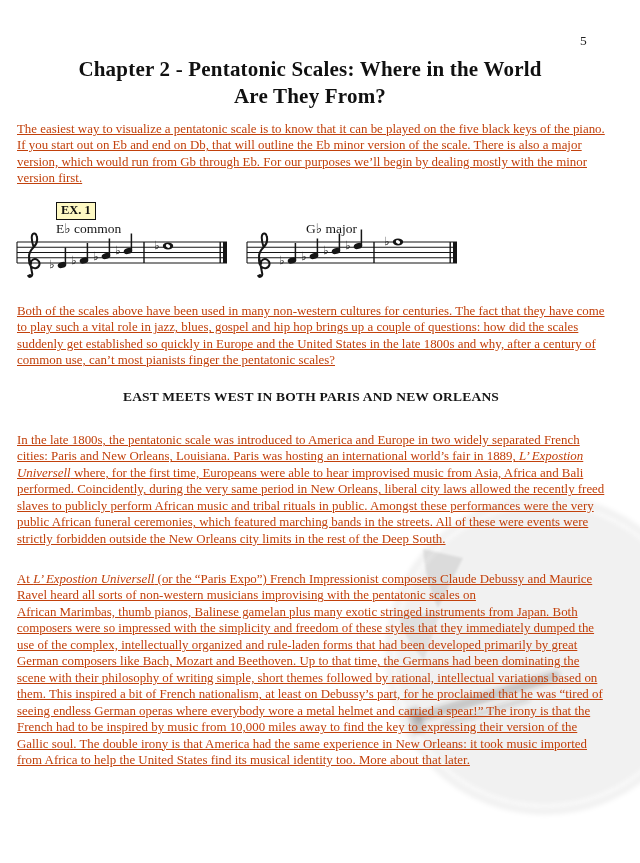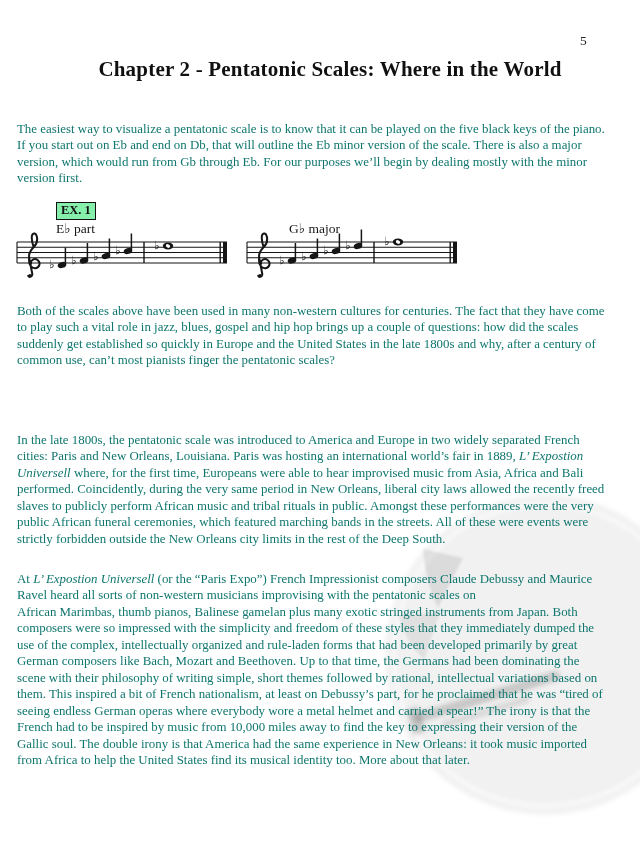--- a/index.html
+++ b/index.html
@@ -13,34 +13,35 @@
     font-family: "Liberation Serif", serif;
     color: #1c1c1c;
   }
   .para {
     position: absolute;
     left: 17px;
     width: 588px;
     font-size: 12.9px;
     line-height: 16.45px;
     text-align: left;
-    color: #0f766e;
+    color: #c2410c;
+    text-decoration: underline;
   }
   .ital { font-style: italic; }
   #page-number {
     position: absolute;
     top: 33px;
     left: 580px;
     font-size: 13.5px;
     color: #222;
   }
   #chapter-title {
     position: absolute;
     top: 56px;
-    left: 24px;
+    left: 4px;
     width: 612px;
     text-align: center;
     font-weight: bold;
     font-size: 21px;
     line-height: 27px;
     color: #101010;
     letter-spacing: 0.2px;
   }
   .section-heading {
     position: absolute;
@@ -62,29 +63,29 @@
   
   #ex1-box {
     position: absolute;
     top: 202px;
     left: 56px;
     border: 1.3px solid #111;
     padding: 0 4px 1px 4px;
     font-weight: bold;
     font-size: 12.5px;
     color: #111;
-    background: #86efac;
+    background: #fef9c3;
   }
   .staff-label {
     position: absolute;
     font-size: 13.5px;
     color: #161616;
   }
   #staff-label-1 { top: 220px; left: 56px; }
-  #staff-label-2 { top: 220px; left: 289px; }
+  #staff-label-2 { top: 220px; left: 306px; }
   .staff-svg { position: absolute; top: 226px; }
   #staff-1 { left: 16px; }
   #staff-2 { left: 246px; }
 
   
   #watermark { position: absolute; top: 0; left: 0; pointer-events: none; }
 </style>
 </head>
 <body>
 
@@ -107,26 +108,27 @@
       <rect x="412" y="694" width="152" height="10" rx="5" fill="rgba(60,60,60,0.22)"></rect>
       <rect x="436" y="710" width="92" height="6" rx="3" fill="rgba(60,60,60,0.14)"></rect>
       <rect x="406" y="688" width="13" height="26" rx="2" fill="rgba(60,60,60,0.24)"></rect>
     </g>
   </svg>
 
   <div id="page-number">5</div>
 
   <div id="chapter-title">
     <div>Chapter 2 - Pentatonic Scales: Where in the World</div>
+    <div>Are They From?</div>
   </div>
 
   <div id="para-intro" class="para">The easiest way to visualize a pentatonic scale is to know that it can be played on the five black keys of the piano. If you start out on Eb and end on Db, that will outline the Eb minor version of the scale. There is also a major version, which would run from Gb through Eb. For our purposes we’ll begin by dealing mostly with the minor version first.</div>
 
   <div id="ex1-box">EX. 1</div>
-  <div id="staff-label-1" class="staff-label">E♭ part</div>
+  <div id="staff-label-1" class="staff-label">E♭ common</div>
   <div id="staff-label-2" class="staff-label">G♭ major</div>
 
   <svg id="staff-1" class="staff-svg" width="214" height="60" viewBox="0 0 214 60">
     <g stroke="#151515" stroke-width="1.1">
       <line x1="1" y1="16" x2="211" y2="16"></line>
         <line x1="1" y1="21.25" x2="211" y2="21.25"></line>
       <line x1="1" y1="26.5" x2="211" y2="26.5"></line>
         <line x1="1" y1="31.75" x2="211" y2="31.75"></line>
       <line x1="1" y1="37" x2="211" y2="37"></line>
       <line x1="1" y1="16" x2="1" y2="37"></line>
@@ -199,19 +201,20 @@
       <ellipse cx="152" cy="16" rx="2.3" ry="1.6" transform="rotate(28 152 16)" fill="#ffffff"></ellipse>
     </g>
     <g fill="#151515">
       <rect x="203.5" y="16" width="1.4" height="21"></rect>
       <rect x="207" y="16" width="4" height="21"></rect>
     </g>
   </svg>
 
   <div id="para-scales-history" class="para">Both of the scales above have been used in many non-western cultures for centuries. The fact that they have come to play such a vital role in jazz, blues, gospel and hip hop brings up a couple of questions: how did the scales suddenly get established so quickly in Europe and the United States in the late 1800s and why, after a century of common use, can’t most pianists finger the pentatonic scales?</div>
 
+  <div id="heading-east-meets-west" class="section-heading">EAST MEETS WEST IN BOTH PARIS AND NEW ORLEANS</div>
 
   <div id="para-east-meets-west" class="para"><span>In the late 1800s, the pentatonic scale was introduced to America and Europe in two widely separated French cities: Paris and New Orleans, Louisiana. Paris was hosting an international world’s fair in 1889, </span><span class="ital">L’ Expostion Universell</span><span> where, for the first time, Europeans were able to hear improvised music from Asia, Africa and Bali performed. Coincidently, during the very same period in New Orleans, liberal city laws allowed the recently freed slaves to publicly perform African music and tribal rituals in public. Amongst these performances were the very public African funeral ceremonies, which featured marching bands in the streets. All of these were events were strictly forbidden outside the New Orleans city limits in the rest of the Deep South.</span></div>
 
 
   <div id="para-spontaneous" class="para"><span>At </span><span class="ital">L’ Expostion Universell</span><span> (or the “Paris Expo”) French Impressionist composers Claude Debussy and Maurice Ravel heard all sorts of non-western musicians improvising with the pentatonic scales on</span><br><span>African Marimbas, thumb pianos, Balinese gamelan plus many exotic stringed instruments from Japan. Both composers were so impressed with the simplicity and freedom of these styles that they immediately dumped the use of the complex, intellectually organized and rule-laden forms that had been developed primarily by great German composers like Bach, Mozart and Beethoven. Up to that time, the Germans had been dominating the scene with their philosophy of writing simple, short themes followed by rational, intellectual variations based on them. This inspired a bit of French nationalism, at least on Debussy’s part, for he proclaimed that he was “tired of seeing endless German operas where everybody wore a metal helmet and carried a spear!” The irony is that the French had to be inspired by music from 10,000 miles away to find the key to expressing their version of the Gallic soul. The double irony is that America had the same experience in New Orleans: it took music imported from Africa to help the United States find its musical identity too. More about that later.</span></div>
 
 </div>
 
 </body></html>

